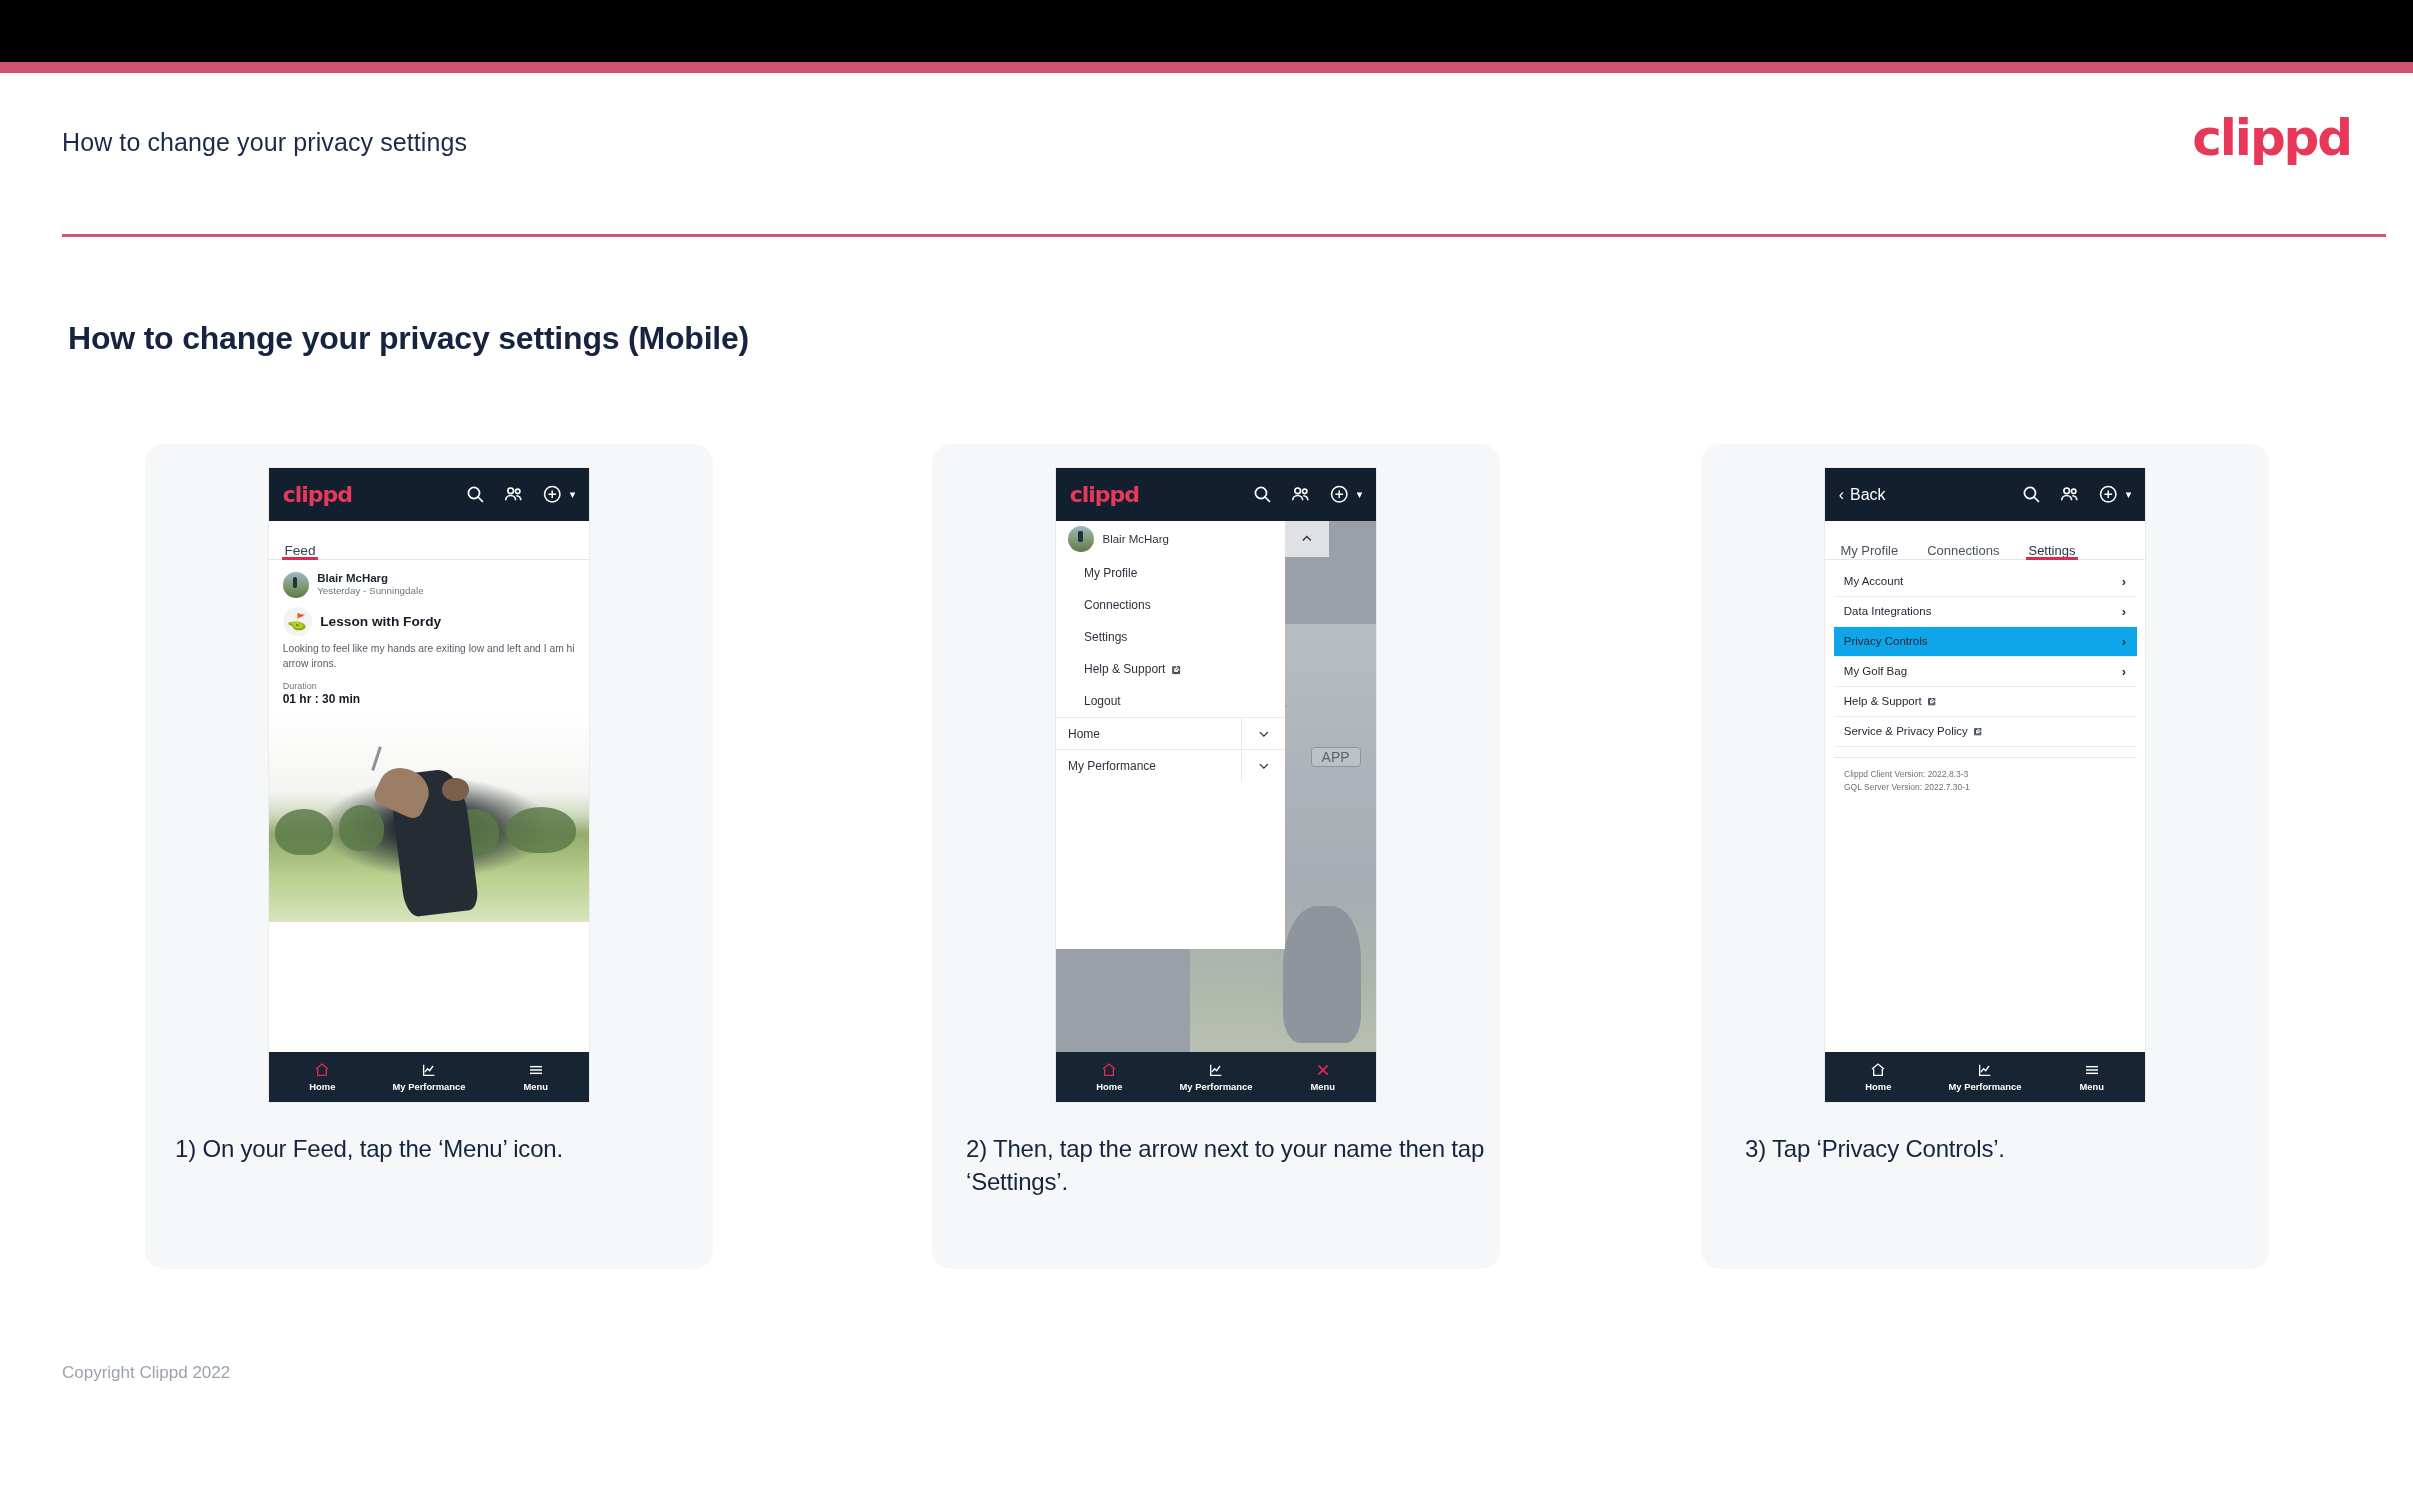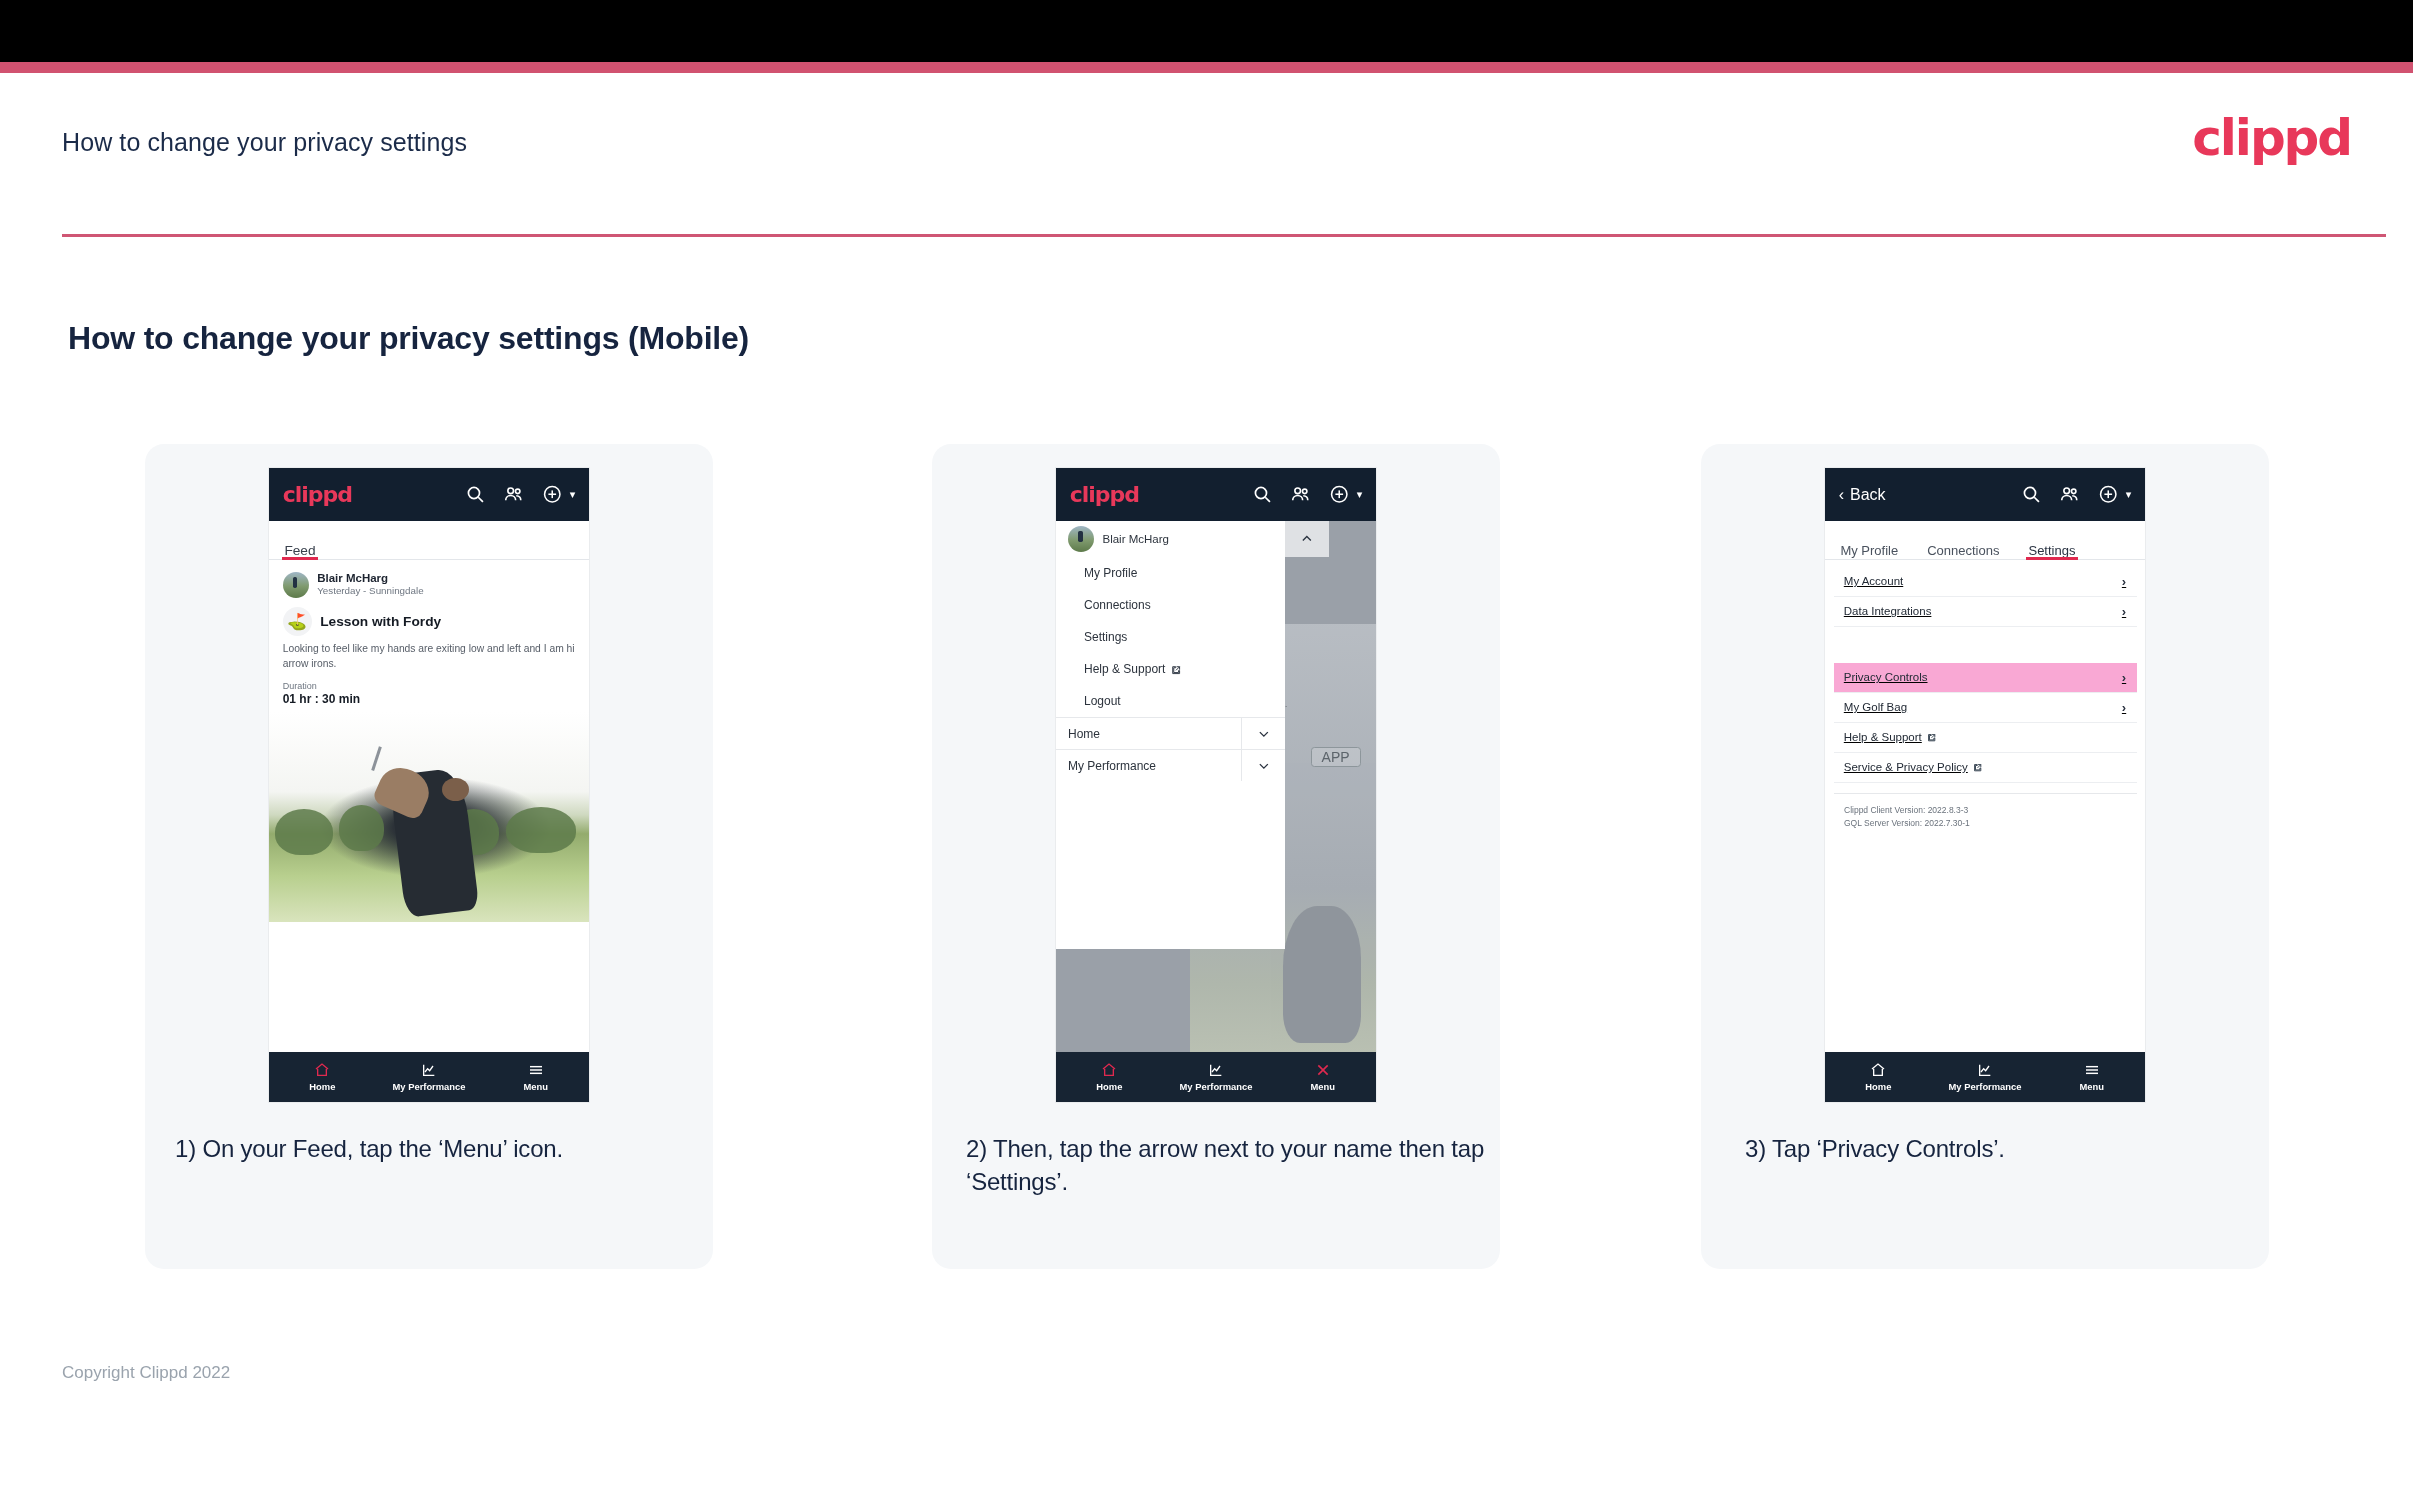--- a/index.html
+++ b/index.html
@@ -201,27 +201,27 @@
     background:#fff;
   }
   .menu-row .rcaret {
     position:absolute; right:0; top:0; width:44px; height:100%;
     display:flex; align-items:center; justify-content:center;
     border-left:0.9px solid #e6e8eb;
   }
   .menu-spacer { height:168px; background:#fff; }
 
   
-  .set-list { background:#fff; padding:6.8px 8.5px 0;text-decoration:underline; }
+  .set-list { background:#fff; padding:6.8px 8.5px 0; }
   .set-row {
     height:30px; display:flex; align-items:center; padding:0 10.3px;
     font-size:11.5px; color:#222a35; border-bottom:0.9px solid #eceef1;
     position:relative; background:#fff; gap:5.1px;
   }
-  .set-row.sel { background:#f9a8d4;margin-top:36px; }
+  .set-row.sel { background:#0ea5e9; }
   .set-row .chev-r { margin-left:auto; color:#2a3240; font-size:13px; font-weight:700; }
   .set-row .ext { width:9.4px; height:9.4px; }
   .set-div { height:0.9px; background:#e6e8eb; margin:10.3px 8.5px 0; }
   .versions { padding:10.3px 19px 0; }
   .versions div { font-size:8.5px; color:#6a727c; line-height:1.55; }
 
   
   .caption {
     position:absolute; font-size:24px; color:#16243f; line-height:1.38; letter-spacing:-0.2px;
   }

